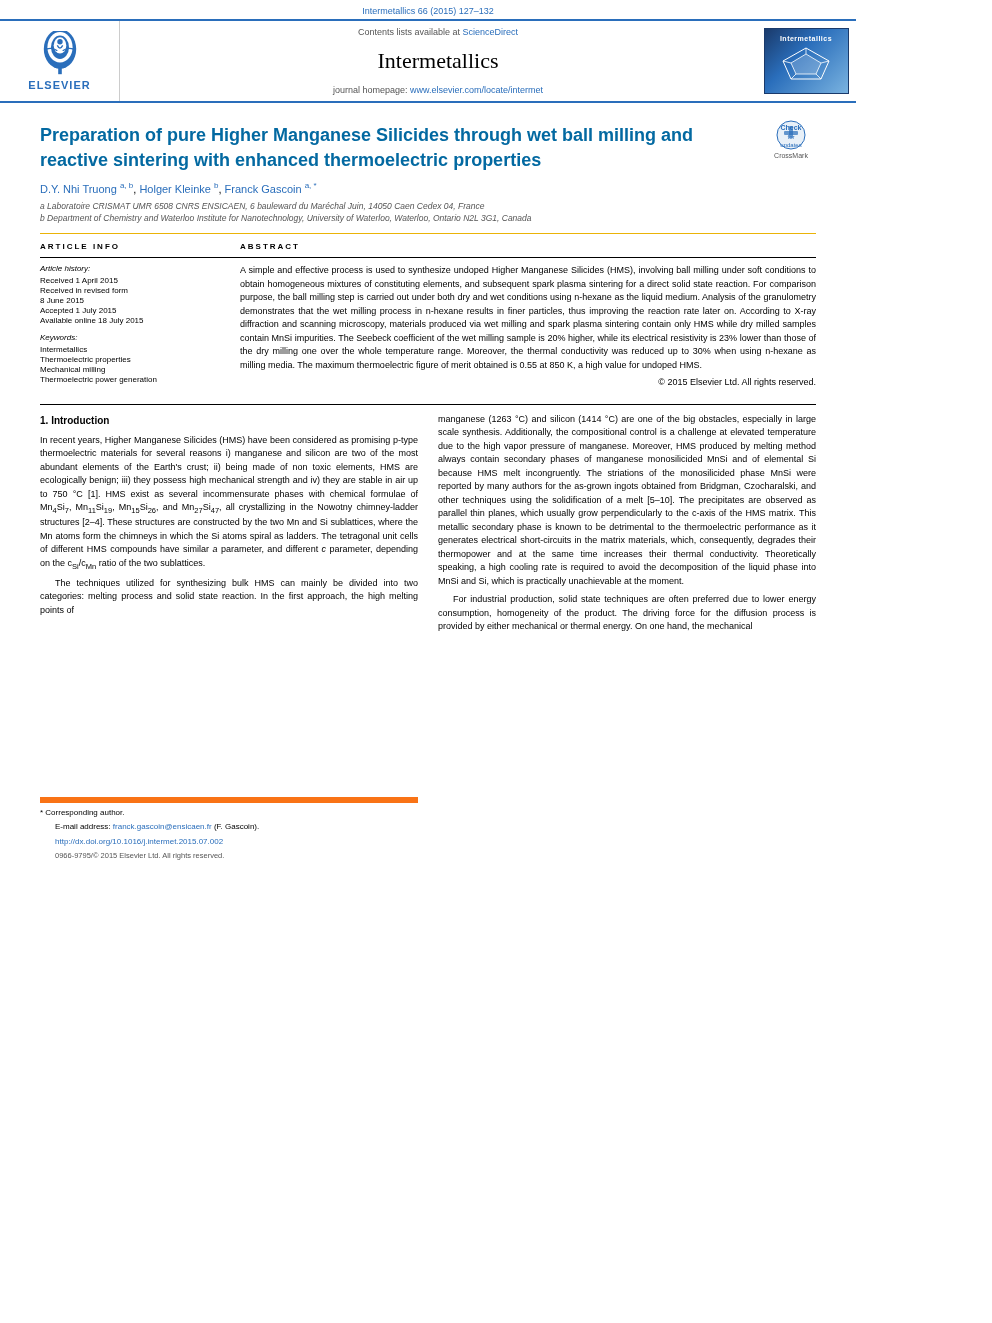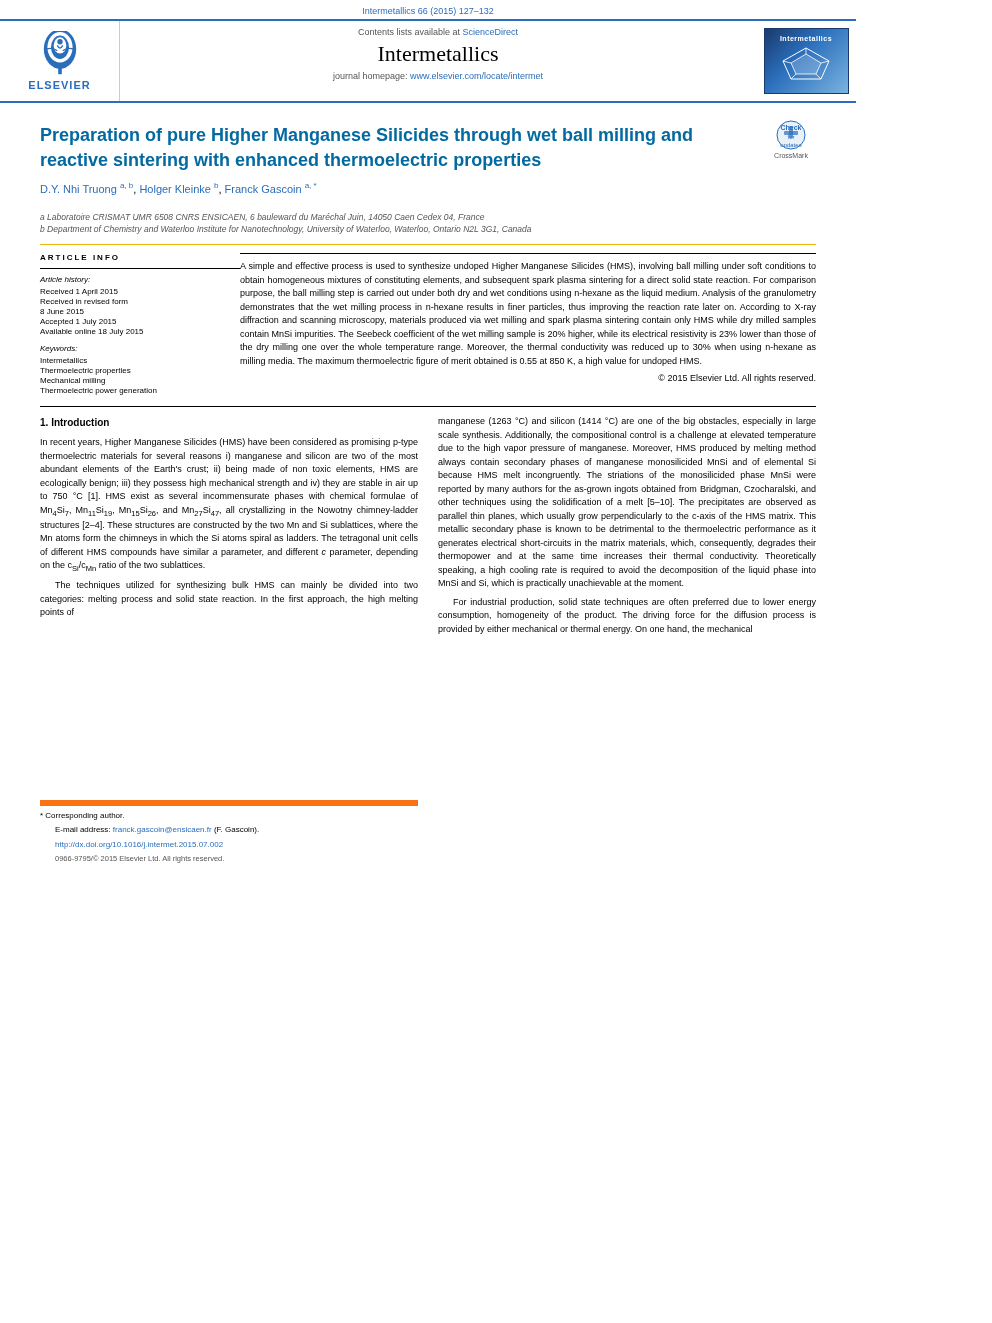--- a/index.html
+++ b/index.html
@@ -65,21 +65,21 @@
       color: #2a6ebb;
       letter-spacing: 1px;
       font-family: Arial, sans-serif;
     }
 
     .header-center {
       flex: 1;
       display: flex;
       flex-direction: column;
       align-items: center;
-      justify-content: flex-start;
+      justify-content: space-between;
       padding: 6px;
     }
 
     .contents-line {
       font-size: 9px;
       color: #555;
       font-family: Arial, sans-serif;
       margin-bottom: 4px;
     }
 
@@ -172,21 +172,21 @@
       width: 30px;
       height: 30px;
       margin-bottom: 2px;
     }
 
     
     .authors {
       font-size: 11px;
       font-family: Arial, sans-serif;
       color: #000;
-      margin-bottom: 17px;
+      margin-bottom: 6px;
     }
 
     .authors sup {
       font-size: 8px;
       color: #2a6ebb;
     }
 
     .author-name {
       color: #2a6ebb;
     }
@@ -455,20 +455,21 @@
         <div class="keywords-section">
           <div class="keywords-label">Keywords:</div>
           <div class="keyword-item">Intermetallics</div>
           <div class="keyword-item">Thermoelectric properties</div>
           <div class="keyword-item">Mechanical milling</div>
           <div class="keyword-item">Thermoelectric power generation</div>
         </div>
       </div>
 
       <div class="abstract-section">
+        <div class="section-header">ABSTRACT</div>
         <hr class="info-divider">
         <div class="abstract-text">
           <p>A simple and effective process is used to synthesize undoped Higher Manganese Silicides (HMS), involving ball milling under soft conditions to obtain homogeneous mixtures of constituting elements, and subsequent spark plasma sintering for a direct solid state reaction. For comparison purpose, the ball milling step is carried out under both dry and wet conditions using n-hexane as the liquid medium. Analysis of the granulometry demonstrates that the wet milling process in n-hexane results in finer particles, thus improving the reaction rate later on. According to X-ray diffraction and scanning microscopy, materials produced via wet milling and spark plasma sintering contain only HMS while dry milled samples contain MnSi impurities. The Seebeck coefficient of the wet milling sample is 20% higher, while its electrical resistivity is 23% lower than those of the dry milling one over the whole temperature range. Moreover, the thermal conductivity was reduced up to 30% when using n-hexane as milling media. The maximum thermoelectric figure of merit obtained is 0.55 at 850 K, a high value for undoped HMS.</p>
           <p class="copyright-line">© 2015 Elsevier Ltd. All rights reserved.</p>
         </div>
       </div>
     </div>
 
     <hr class="bottom-divider">
 

